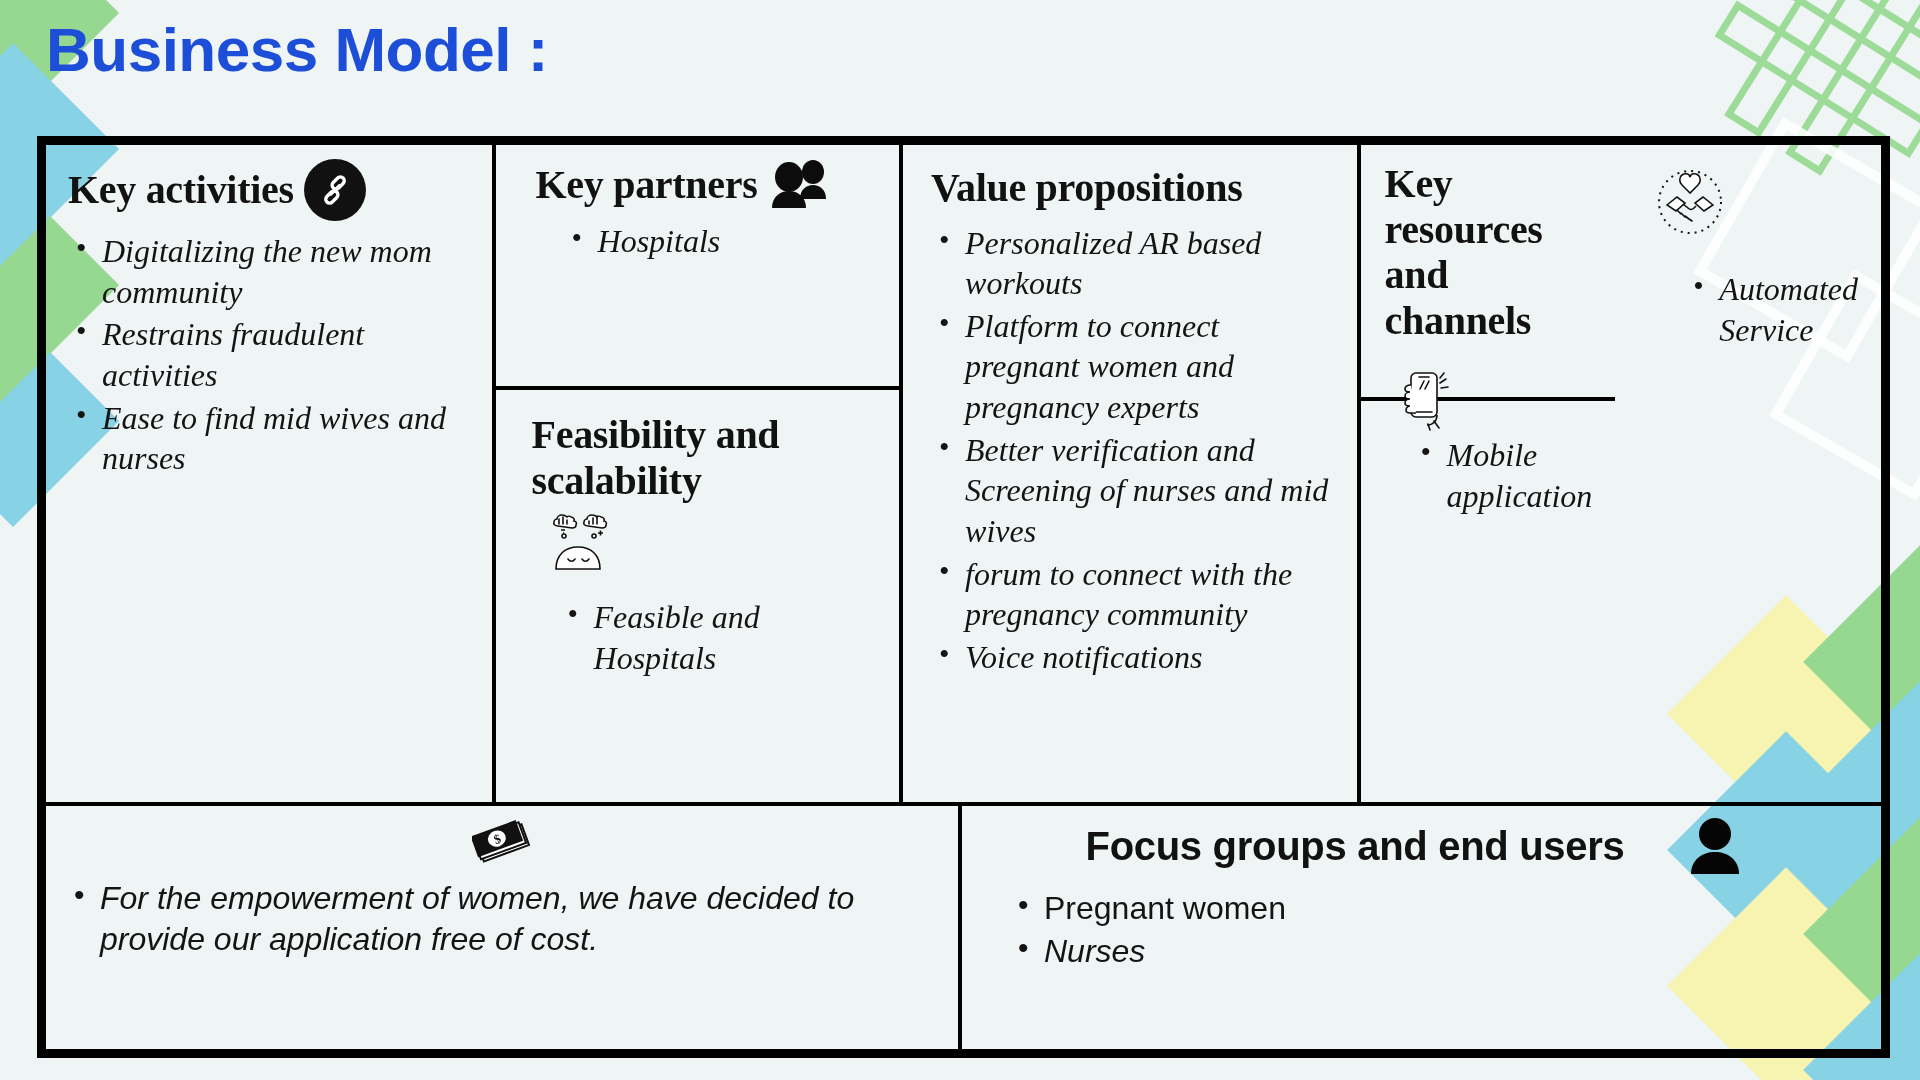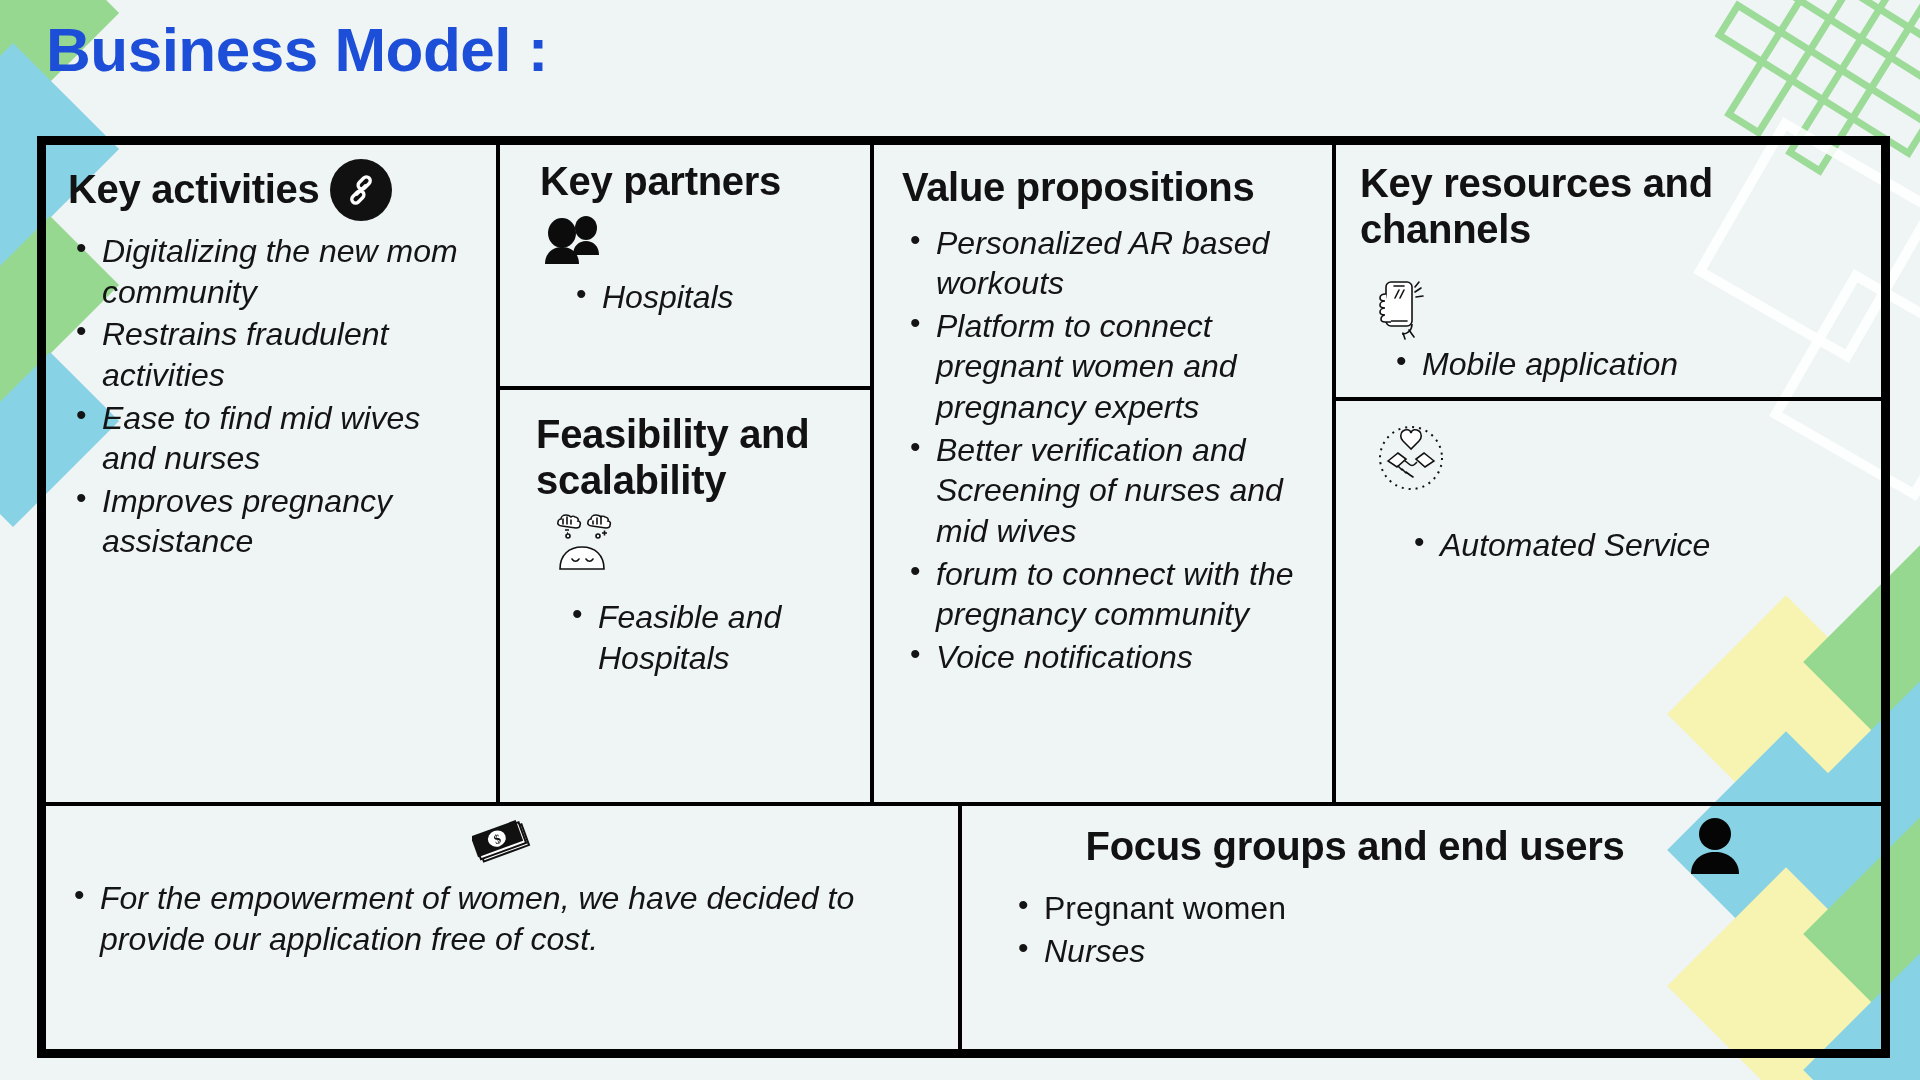--- a/index.html
+++ b/index.html
@@ -34,25 +34,25 @@
     border:9px solid #000;
     background:transparent;
     z-index:4;
     display:flex; flex-direction:column;
   }
   .top-row { display:flex; height:661px; border-bottom:4px solid #000; }
   .bottom-row { display:flex; flex:1; }
 
   .col { position:relative; }
   .col-a { width:454px; border-right:4px solid #000; }
-  .col-b { width:374px; border-right:4px solid #000; display:flex; flex-direction:column; }
+  .col-b { width:412px; border-right:4px solid #000; display:flex; flex-direction:column; }
   .col-c { width:462px; border-right:4px solid #000; }
-  .col-d { flex:1; display:flex; flex-direction:column;border-radius:10px; }
-
-  .cell { position:relative; padding:14px 23px 0 22px; }
+  .col-d { flex:1; display:flex; flex-direction:row;border-radius:10px; }
+
+  .cell { position:relative; padding:14px 23px 0 22px;font-family:Liberation Serif, serif; }
   .cell-top { height:256px; border-bottom:4px solid #000; }
   .cell-bot { flex:1; }
   .sub-top { height:245px; border-bottom:4px solid #000; }
   .sub-bot { flex:1; }
 
   .bcell-left { width:916px; border-right:4px solid #000; position:relative; padding:10px 20px 0 20px; }
   .bcell-right { flex:1; position:relative; padding:10px 31px 0 20px; }
 
   h2 {
     font-size:40px; font-weight:bold; color:#121212;
@@ -129,21 +129,20 @@
             <path d="M9.5 14.5l5-5"></path>
             <rect x="11.6" y="3.6" width="4.6" height="8.4" rx="2.3" transform="rotate(45 13.9 7.8)"></rect>
             <rect x="7.8" y="12" width="4.6" height="8.4" rx="2.3" transform="rotate(45 10.1 16.2)"></rect>
           </svg>
         </span>
       </h2>
       <ul>
         <li>Digitalizing the new mom community</li>
         <li> Restrains fraudulent activities</li>
         <li>Ease to find mid wives and nurses</li>
-        <li>Improves  pregnancy assistance</li>
       </ul>
     </div>
 
     <div class="col col-b">
       <div class="cell sub-top" style="padding-left:40px;">
         <h2>
           <span>Key partners</span>
           <span class="icon">
             <svg width="62" height="52" viewBox="0 0 62 52" fill="#0c0c0c">
               <ellipse cx="46" cy="13" rx="11" ry="12"></ellipse>

